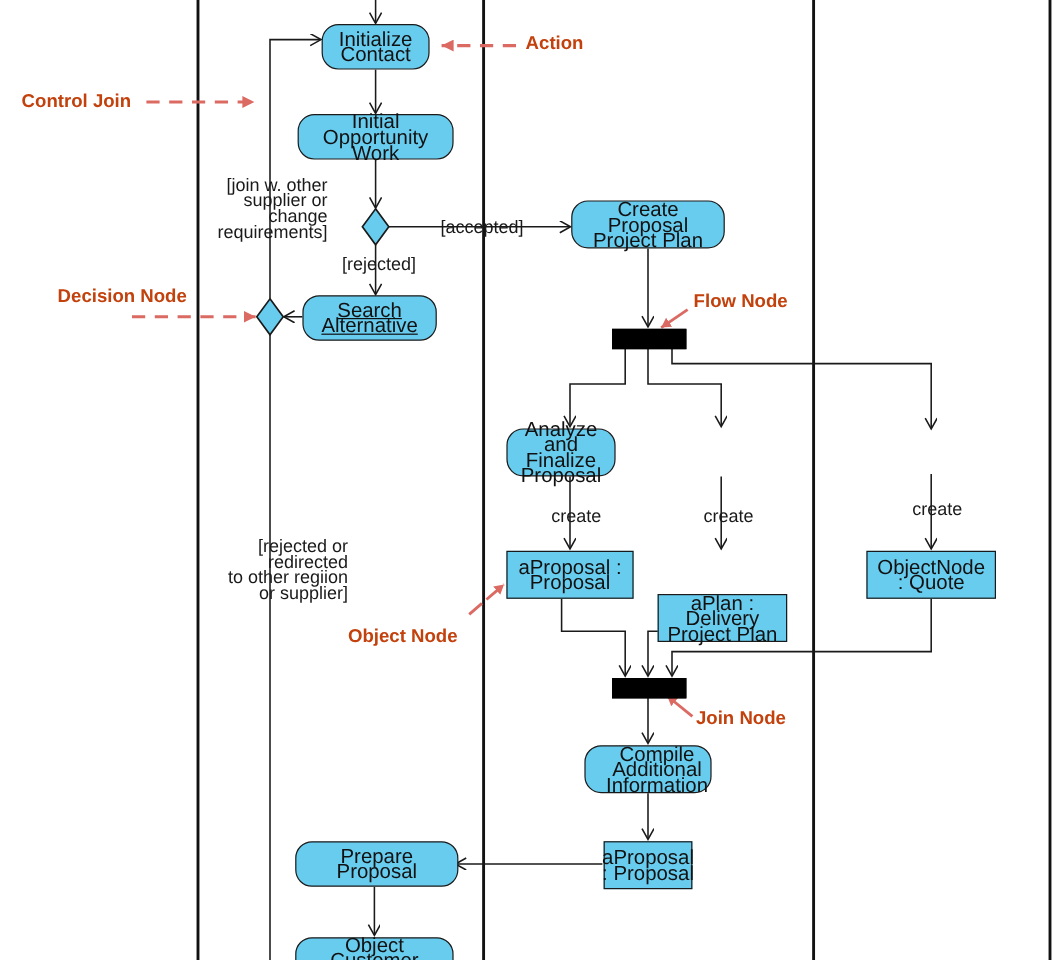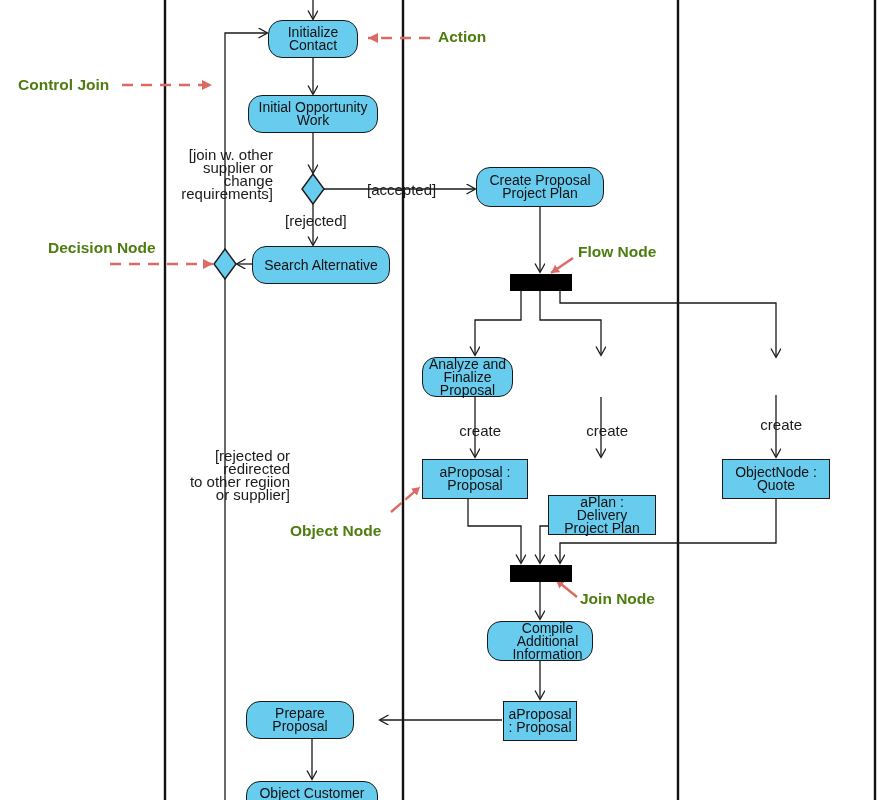--- a/index.html
+++ b/index.html
@@ -23,21 +23,21 @@
     width: 878px;
     height: 800px;
   }
   
   .node {
     position: absolute;
     box-sizing: border-box;
     background: #68CCEE;
     border: 1.6px solid #1a1a1a;
     color: #111111;
-    font-size: 14px;
+    font-size: 17px;
     line-height: 13px;
     display: flex;
     align-items: center;
     justify-content: center;
     text-align: center;
     padding: 2px 5px;
   }
   .action {
     border-radius: 14px;
   }
@@ -56,21 +56,21 @@
     position: absolute;
     font-size: 15px;
     line-height: 13px;
     color: #1a1a1a;
     text-align: right;
     white-space: pre-line;
   }
   
   .annot {
     position: absolute;
-    color: #4d7c0f;
+    color: #c2410c;
     font-size: 15.5px;
     font-weight: bold;
     line-height: 18px;
     white-space: nowrap;
   }
 </style>
 </head>
 <body>
 
 <div id="canvas">
@@ -148,31 +148,31 @@
     <g stroke="#1a1a1a" stroke-width="1.4" fill="#68CCEE">
       <polygon points="313,174 324,189 313,204 302,189"></polygon>
       <polygon points="225,249 236,264 225,279 214,264"></polygon>
     </g>
   </svg>
 
   <div class="node action" style="left:268px; top:20px; width:90px; height:38px;">Initialize Contact</div>
 
   <div class="node action" style="left:248px; top:95px; width:130px; height:38px;">Initial Opportunity Work</div>
 
-  <div class="node action" style="left:252px; top:246px; width:138px; height:38px;">Search Alternative</div>
+  <div class="node action" style="left:252px; top:246px; width:112px; height:38px;text-decoration:underline;">Search Alternative</div>
 
   <div class="node action" style="left:476px; top:167px; width:128px; height:40px;">Create Proposal Project Plan</div>
 
   <div class="node action" style="left:422px; top:357px; width:91px; height:40px;">Analyze and Finalize Proposal</div>
 
 
 
   <div class="node action" style="left:487px; top:621px; width:106px; height:40px;padding-left:20px;">Compile Additional Information</div>
 
-  <div class="node action" style="left:246px; top:701px; width:108px; height:38px;">Prepare Proposal</div>
+  <div class="node action" style="left:246px; top:701px; width:136px; height:38px;">Prepare Proposal</div>
 
   <div class="node action" style="left:246px; top:781px; width:132px; height:38px;">Object Customer Decision</div>
 
   <div class="node objectnode" style="left:422px; top:459px; width:106px; height:40px;">aProposal : Proposal</div>
 
   <div class="node objectnode" style="left:548px; top:459px; width:108px; height:40px;margin-top:36px;">aPlan : Delivery Project Plan</div>
 
   <div class="node objectnode" style="left:722px; top:459px; width:108px; height:40px;">ObjectNode : Quote</div>
 
   <div class="node objectnode" style="left:503px; top:701px; width:74px; height:40px;">aProposal : Proposal</div>

